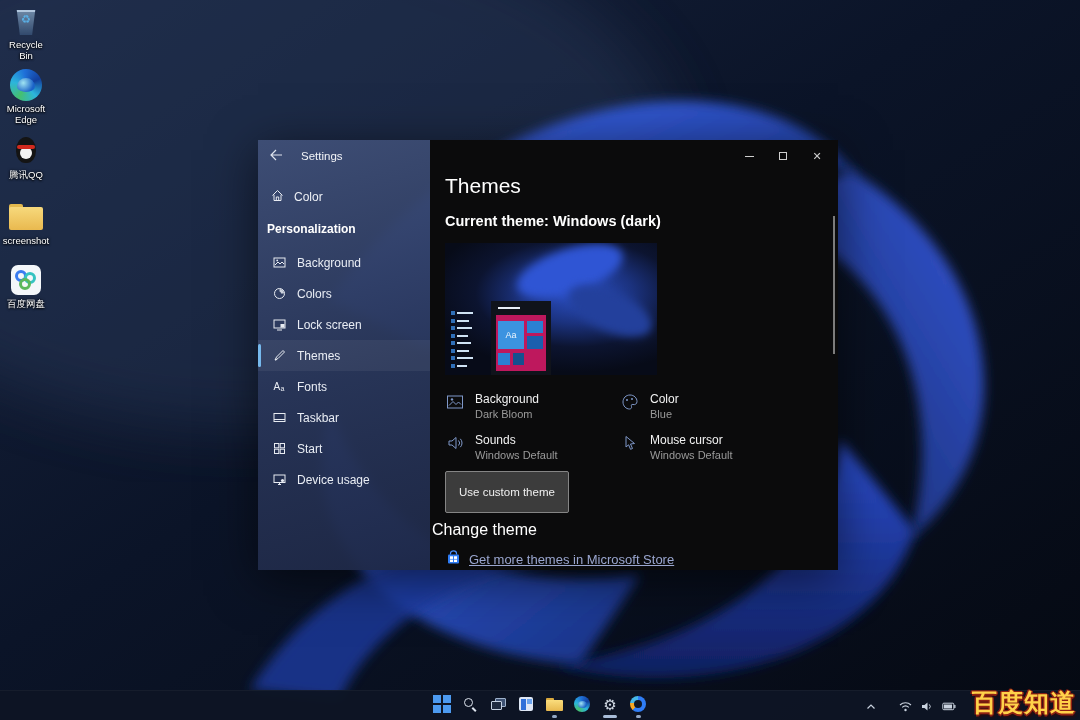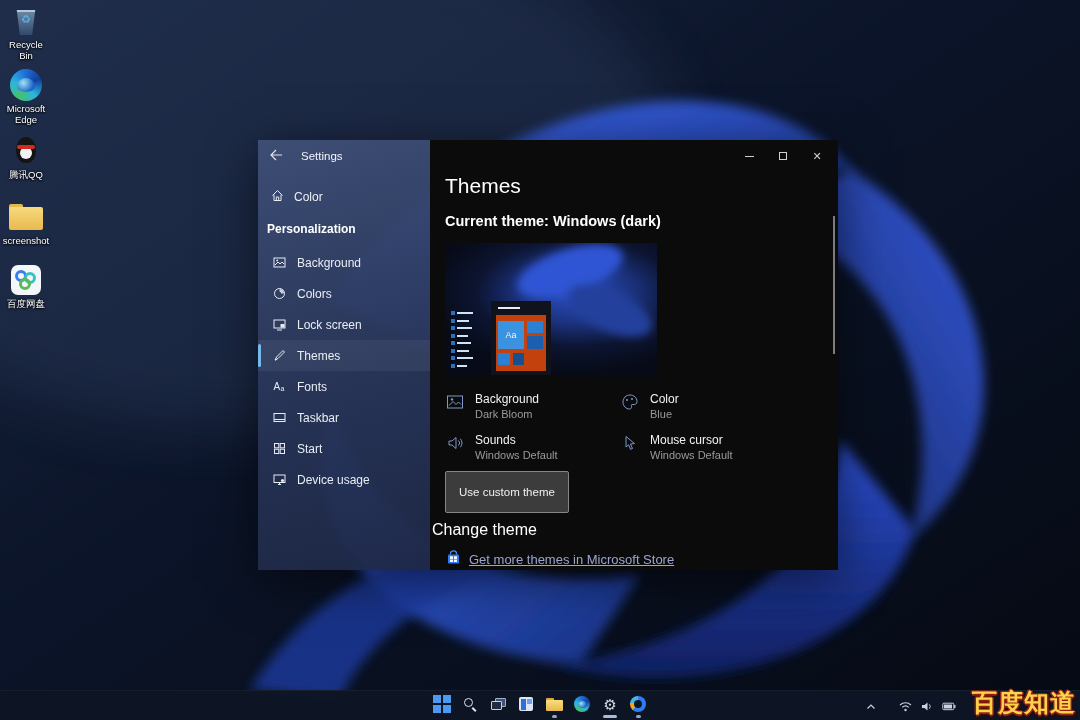--- a/index.html
+++ b/index.html
@@ -74,21 +74,21 @@
     background:radial-gradient(ellipse 70% 60% at 62% 38%, #2b50c8 0%, #1b327e 38%, #0c1430 68%, #070b18 100%); }
   .pv-petal { position:absolute; border-radius:50%; filter:blur(4px); }
   .pv-p1 { left:70px; top:6px; width:110px; height:44px; background:#2f55d4; transform:rotate(-18deg); }
   .pv-p2 { left:120px; top:48px; width:90px; height:40px; background:#23409c; transform:rotate(24deg); }
   .pv-list { position:absolute; left:6px; top:68px; width:26px; height:60px; }
   .pv-list .row { display:flex; align-items:center; gap:2px; margin-bottom:3.5px; }
   .pv-list .sq { width:4px; height:4px; background:#2f6fb8; }
   .pv-list .ln { height:2px; background:#cfe3f4; }
   .pv-menu { position:absolute; left:46px; top:58px; width:60px; height:74px; background:#10131b; }
   .pv-menu-title { position:absolute; left:7px; top:6px; width:22px; height:2px; background:#e8eef6; }
-  .pv-tiles { position:absolute; left:5px; top:14px; width:50px; height:56px; background:#c2410c; }
+  .pv-tiles { position:absolute; left:5px; top:14px; width:50px; height:56px; background:#be185d; }
   .pv-aa { position:absolute; left:2px; top:6px; width:26px; height:28px; background:#3b93e0;
     color:#eaf4fc; font-size:9px; display:flex; align-items:center; justify-content:center; }
   .pv-t1 { position:absolute; left:31px; top:6px; width:16px; height:12px; background:#2a80d2; }
   .pv-t2 { position:absolute; left:31px; top:21px; width:16px; height:13px; background:#1b5fae; }
   .pv-t3 { position:absolute; left:2px; top:38px; width:12px; height:12px; background:#2a80d2; }
   .pv-t4 { position:absolute; left:17px; top:38px; width:11px; height:12px; background:#16508f; }
 
   .details-grid { position:absolute; left:15px; top:252px; display:grid;
     grid-template-columns:175px 175px; row-gap:13px; }
   .detail { display:flex; gap:10px; align-items:flex-start; }

